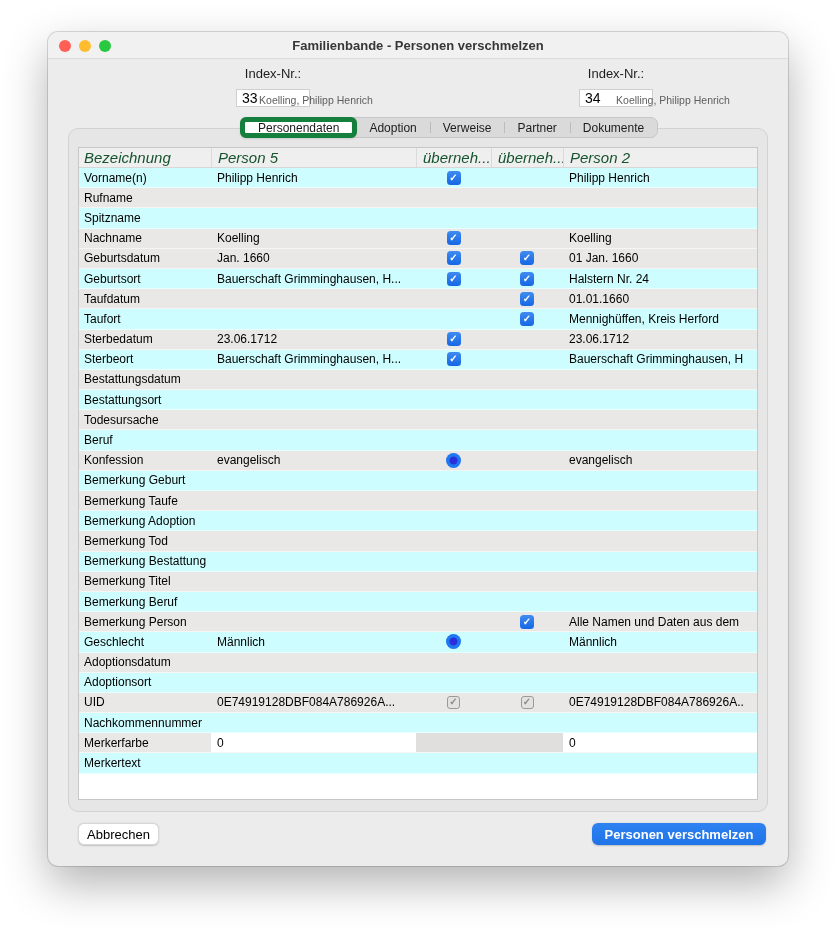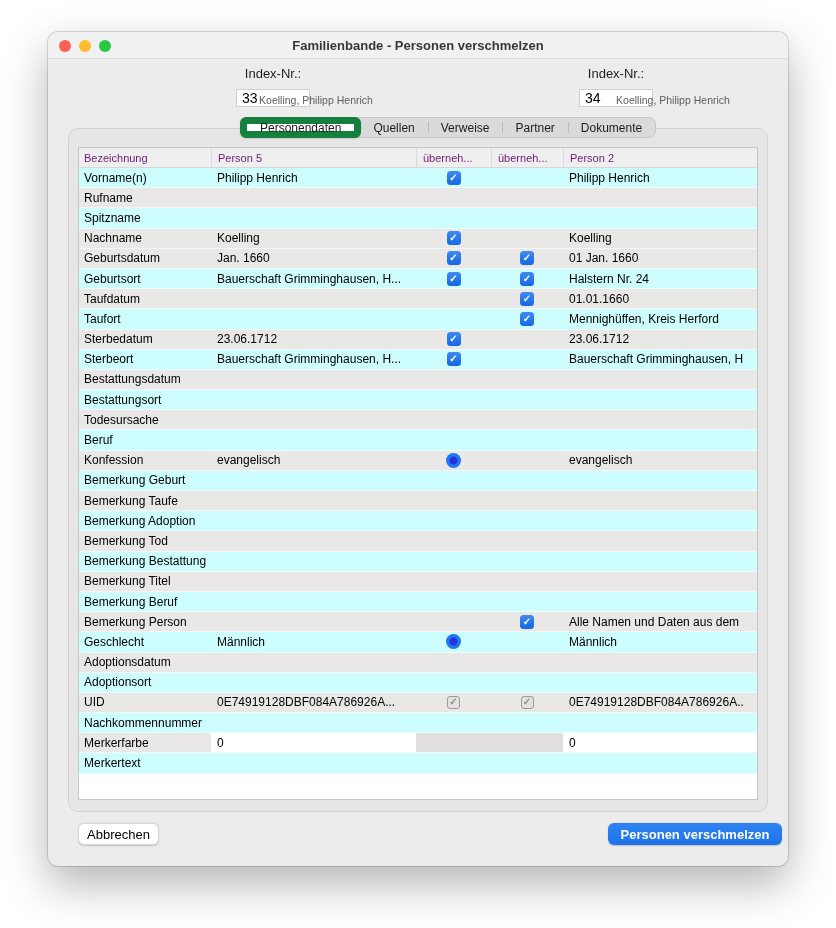--- a/index.html
+++ b/index.html
@@ -29,30 +29,30 @@
   .idx-label{font-size:13px;color:#1d1d1d;}
   .idx-field{width:74px;height:19px;background:#fff;border:1px solid #cfcfcf;
     font-size:14px;color:#000;padding:0 5px;font-family:"Liberation Sans",sans-serif;outline:none;}
   .person-name{position:absolute;width:220px;text-align:center;font-size:10.5px;color:#5e5e5e;}
   .name-left{left:158px;top:62px;}
   .name-right{left:515px;top:62px;}
   
   .tabbar{position:absolute;left:192px;top:85px;height:21px;display:flex;align-items:stretch;
     background:#dadada;border:1px solid #c7c6c6;border-radius:7px;z-index:3;}
   .seg{display:flex;align-items:center;padding:0 13px;font-size:12px;color:#1c1c1c;position:relative;cursor:default;}
-  .seg.selected{background:#ffffff;border-radius:6px;margin:-1px;border:7px solid #15803d;
+  .seg.selected{background:#ffffff;border-radius:6px;margin:-1px;border:5px solid #15803d;
     box-shadow:0 1px 2px rgba(0,0,0,0.12);z-index:2;}
   .seg.sep::before{content:"";position:absolute;left:0;top:4px;bottom:4px;width:1px;background:#bdbcbc;}
   
   .panel{position:absolute;left:20px;top:96px;width:700px;height:684px;
     background:#e7e6e6;border:1px solid #d3d2d2;border-radius:10px;}
   .table{position:absolute;left:30px;top:115px;width:680px;height:653px;
     background:#ffffff;border:1px solid #c8c7c7;overflow:hidden;}
   .thead{display:flex;height:20px;background:#f0efef;border-bottom:1px solid #d8d7d7;
-    font-size:11px;color:#701a75;}
+    font-size:15px;color:#14532d;font-style:italic;}
   .th{display:flex;align-items:center;padding-left:6px;overflow:hidden;white-space:nowrap;}
   .th + .th{border-left:1px solid #dcdbdb;}
   .w-label{width:132px;padding-left:5px;}
   .w-p1{width:205px;}
   .w-cb1{width:75px;}
   .w-cb2{width:72px;}
   .w-p2{flex:1;}
   .row{display:flex;height:20.2px;font-size:12px;color:#000;
     border-bottom:1px solid rgba(255,255,255,0.55);}
   .row-cyan{background:var(--row-cyan);}
@@ -70,21 +70,21 @@
   
   .row-input .cb-zone{background:#e0dfde;height:100%;}
   .cell-input{width:100%;height:100%;background:#fff;border:none;outline:none;
     font-size:12px;color:#000;padding:0 0 0 6px;font-family:"Liberation Sans",sans-serif;}
   
   .btn{position:absolute;height:22px;border-radius:6px;font-size:13px;display:flex;
     align-items:center;justify-content:center;cursor:default;}
   .btn-cancel{left:30px;top:791px;width:81px;background:#ffffff;color:#000;
     border:1px solid #d9d8d8;box-shadow:0 0.5px 1.5px rgba(0,0,0,0.18);}
   .btn-merge{left:544px;top:791px;width:174px;background:linear-gradient(#2e82f0,var(--accent));
-    color:#fff;font-weight:600;box-shadow:0 0.5px 1.5px rgba(0,0,0,0.2);margin-left:16px;}
+    color:#fff;font-weight:600;box-shadow:0 0.5px 1.5px rgba(0,0,0,0.2);}
 </style>
 </head>
 <body>
 
 <div class="window">
 
   <div class="titlebar">
     <div class="traffic">
       <div class="dot dot-red"></div>
       <div class="dot dot-yellow"></div>
@@ -99,21 +99,21 @@
   </div>
   <div class="idx-group idx-right">
     <span class="idx-label">Index-Nr.:</span>
     <input class="idx-field" value="34" style="">
   </div>
   <div class="person-name name-left">Koelling, Philipp Henrich</div>
   <div class="person-name name-right">Koelling, Philipp Henrich</div>
 
   <div class="tabbar">
       <div class="seg selected">Personendaten</div>
-      <div class="seg">Quellen</div>
+      <div class="seg">Adoption</div>
       <div class="seg sep">Verweise</div>
       <div class="seg sep">Partner</div>
       <div class="seg sep">Dokumente</div>
     </div>
 
   <div class="panel"></div>
 
   <div class="table">
     <div class="thead">
         <div class="th w-label">Bezeichnung</div>

